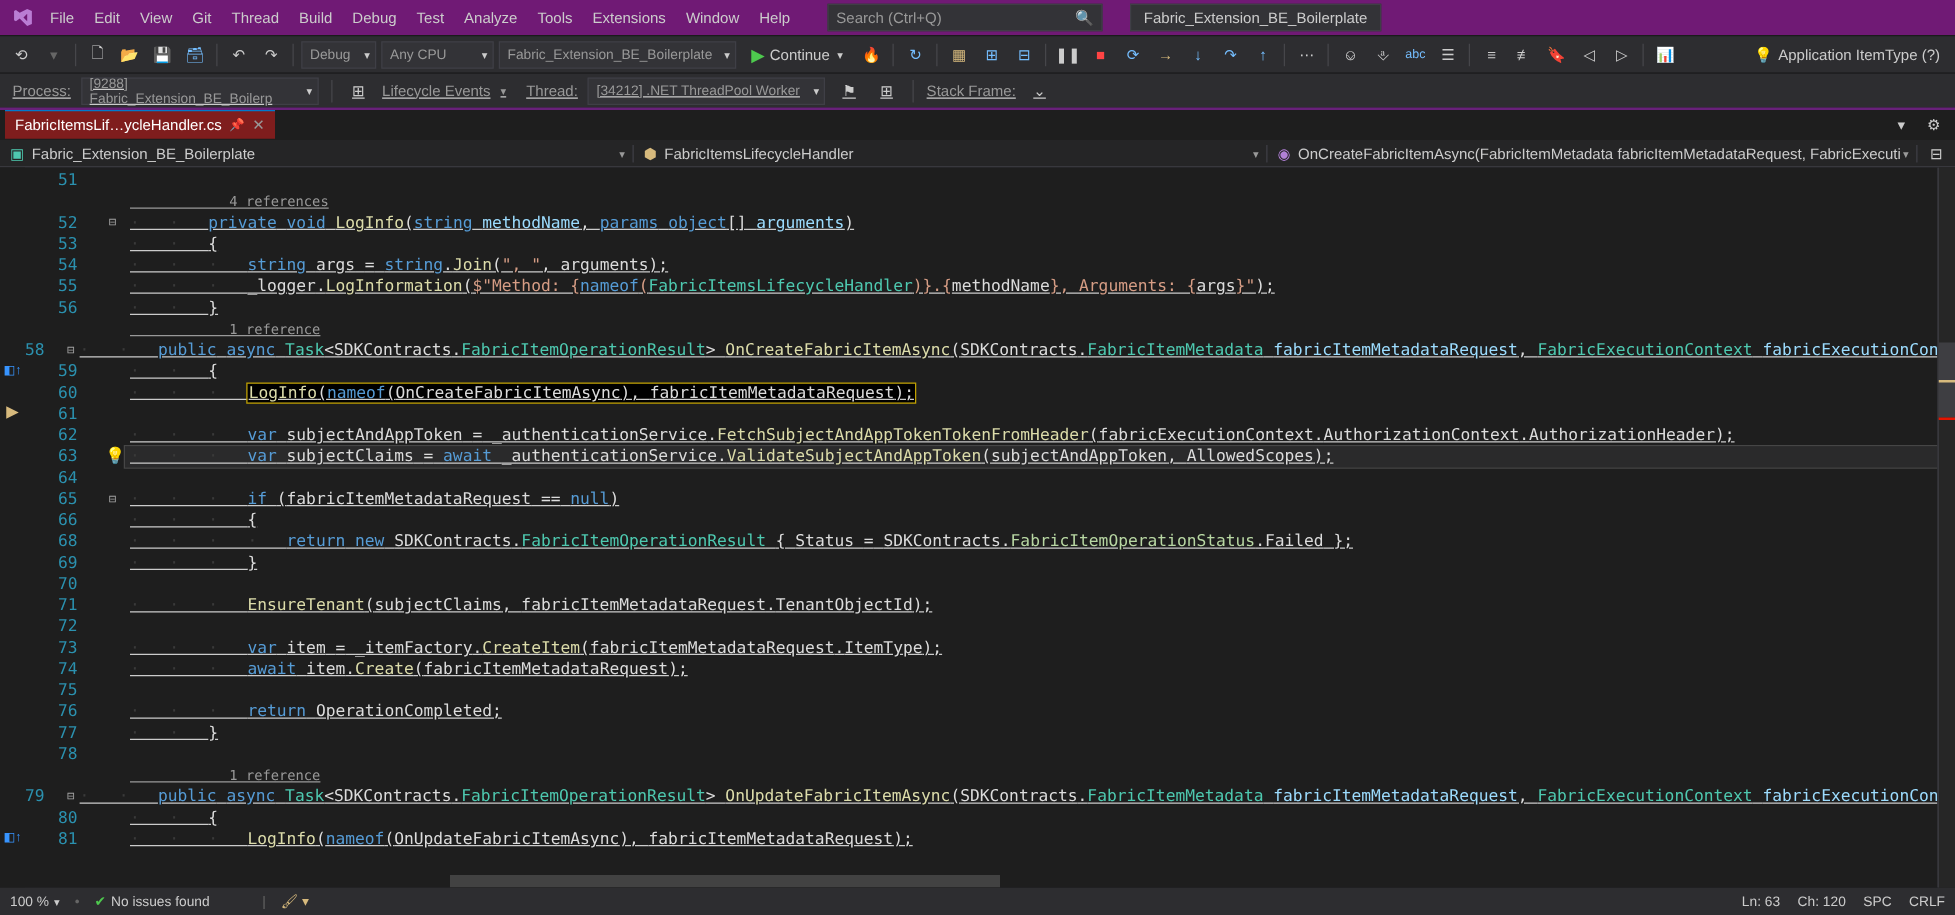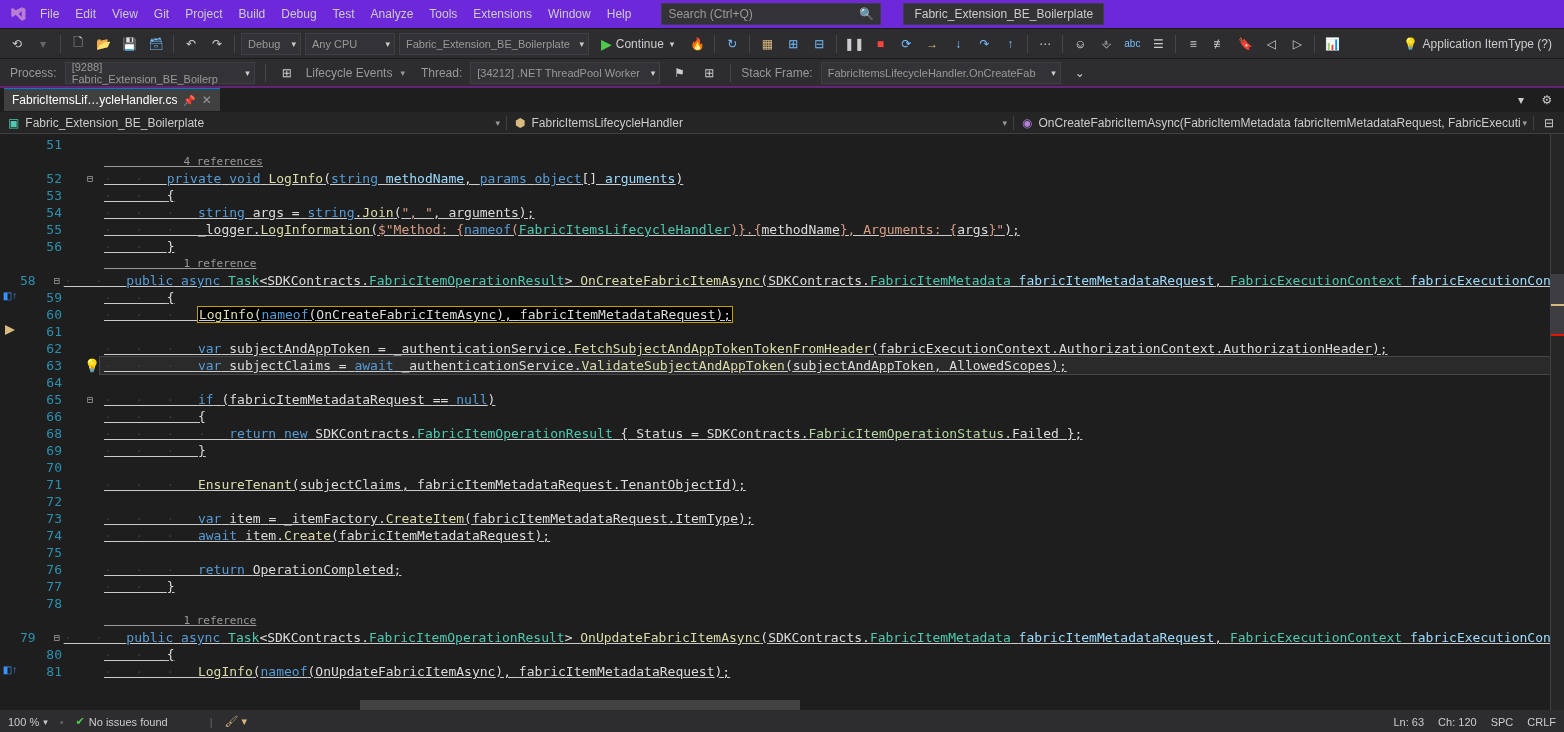--- a/index.html
+++ b/index.html
@@ -1,47 +1,47 @@
 <!DOCTYPE html>
 <html><head>
 <meta charset="utf-8">
 <style>
 * { margin:0; padding:0; box-sizing:border-box; }
 body { background:#1e1e1e; color:#ccc; font-family:"Segoe UI",Arial,sans-serif; font-size:12px; overflow:hidden; width:1564px; height:732px; }
 
 
-.menubar { height:28px; background:#6d28d9; display:flex; align-items:center; padding:0 6px; gap:2px; }
+.menubar { height:28px; background:#701a75; display:flex; align-items:center; padding:0 6px; gap:2px; }
 .vs-logo { width:24px; height:24px; display:flex; align-items:center; justify-content:center; }
 .vs-logo svg { width:18px; height:18px; }
 .menu-item { padding:4px 8px; color:#ccc; cursor:pointer; }
 .search-box { margin-left:20px; background:#333337; border:1px solid #3f3f46; width:220px; height:22px; display:flex; align-items:center; padding:0 6px; color:#999; }
 .search-box .mag { margin-left:auto; }
 .solution-title { margin-left:20px; background:#333337; border:1px solid #3f3f46; padding:2px 10px; color:#ccc; height:22px; display:flex; align-items:center; }
 
 
 .toolbar { height:30px; background:#2d2d30; display:flex; align-items:center; padding:0 6px; gap:4px; border-top:1px solid #1b1b1c; }
 .tb-btn { width:22px; height:22px; display:flex; align-items:center; justify-content:center; color:#ccc; cursor:pointer; border-radius:2px; }
 .tb-sep { width:1px; height:18px; background:#46464a; margin:0 2px; }
 .tb-combo { background:#333337; border:1px solid #3f3f46; height:22px; padding:0 18px 0 6px; color:#999; display:flex; align-items:center; position:relative; font-size:11px; }
 .tb-combo::after { content:"▾"; position:absolute; right:4px; font-size:9px; color:#ccc; }
 .continue-btn { display:flex; align-items:center; gap:4px; padding:0 8px; height:22px; color:#ccc; cursor:pointer; }
 .continue-btn .play { color:#4ec94e; font-size:14px; }
 .app-insights { margin-left:auto; color:#ccc; display:flex; align-items:center; gap:4px; padding:0 6px; }
 .bulb { color:#ffb900; }
 
 
-.debugbar { height:28px; background:#2d2d30; display:flex; align-items:center; padding:0 10px; gap:8px; border-top:1px solid #1b1b1c; font-size:12px; }
+.debugbar { height:28px; background:#2d2d30; display:flex; align-items:center; padding:0 10px; gap:8px; border-top:1px solid #1b1b1c; font-size:12px;text-decoration:underline; }
 .debugbar .label { color:#999; }
 
 
 .purple-strip { height:2px; background:#68217a; }
 
 
 .tabbar { height:24px; background:#1e1e1e; display:flex; align-items:flex-end; padding-left:4px; border-bottom:1px solid #007acc00; }
-.tab { background:#404040; color:#fff; padding:4px 8px; display:flex; align-items:center; gap:6px; border-top:1px solid #007acc; font-size:12px; }
+.tab { background:#7f1d1d; color:#fff; padding:4px 8px; display:flex; align-items:center; gap:6px; border-top:1px solid #007acc; font-size:12px; }
 .tab .pin { font-size:10px; color:#999; }
 .tab .close { font-size:12px; color:#999; }
 .tabbar .rt { margin-left:auto; display:flex; gap:4px; padding:0 6px; color:#999; }
 
 
 .breadcrumb { height:22px; background:#252526; display:flex; align-items:center; border-bottom:1px solid #3f3f46; font-size:12px; }
 .bc-seg { flex:1; padding:0 8px; color:#ccc; display:flex; align-items:center; gap:6px; border-right:1px solid #3f3f46; position:relative; }
 .bc-seg:last-child { border-right:none; flex:0 0 auto; }
 .bc-seg::after { content:"▾"; position:absolute; right:6px; font-size:9px; color:#999; }
 
@@ -96,21 +96,21 @@
   <div class="vs-logo">
     <svg viewBox="0 0 24 24">
         <path fill="#ba7dd4" d="M17 3l5 2v14l-5 2-8-8-4 3-2-1V5l2-1 4 3 8-4zm0 5l-4 4 4 4V8z"></path>
       </svg>
   </div>
   <div id="menu-host" style="display:flex">
       <div class="menu-item">File</div>
       <div class="menu-item">Edit</div>
       <div class="menu-item">View</div>
       <div class="menu-item">Git</div>
-      <div class="menu-item">Project</div>
+      <div class="menu-item">Thread</div>
       <div class="menu-item">Build</div>
       <div class="menu-item">Debug</div>
       <div class="menu-item">Test</div>
       <div class="menu-item">Analyze</div>
       <div class="menu-item">Tools</div>
       <div class="menu-item">Extensions</div>
       <div class="menu-item">Window</div>
       <div class="menu-item">Help</div>
     </div>
   <div class="search-box">
@@ -182,21 +182,20 @@
   <span class="tb-sep"></span>
   <span class="tb-btn">⊞</span>
   <span class="label">Lifecycle Events</span>
   <span style="font-size:9px;color:#999">▾</span>
   <span class="label" style="margin-left:8px">Thread:</span>
   <div class="tb-combo" style="width:190px">[34212] .NET ThreadPool Worker</div>
   <span class="tb-btn">⚑</span>
   <span class="tb-btn">⊞</span>
   <span class="tb-sep"></span>
   <span class="label">Stack Frame:</span>
-  <div class="tb-combo" style="width:240px">FabricItemsLifecycleHandler.OnCreateFab</div>
   <span class="tb-btn">⌄</span>
 </div>
 
 <div class="purple-strip"></div>
 
 <div class="tabbar">
   <div class="tab">
     <span>FabricItemsLif…ycleHandler.cs</span>
     <span class="pin">📌</span>
     <span class="close">✕</span>

